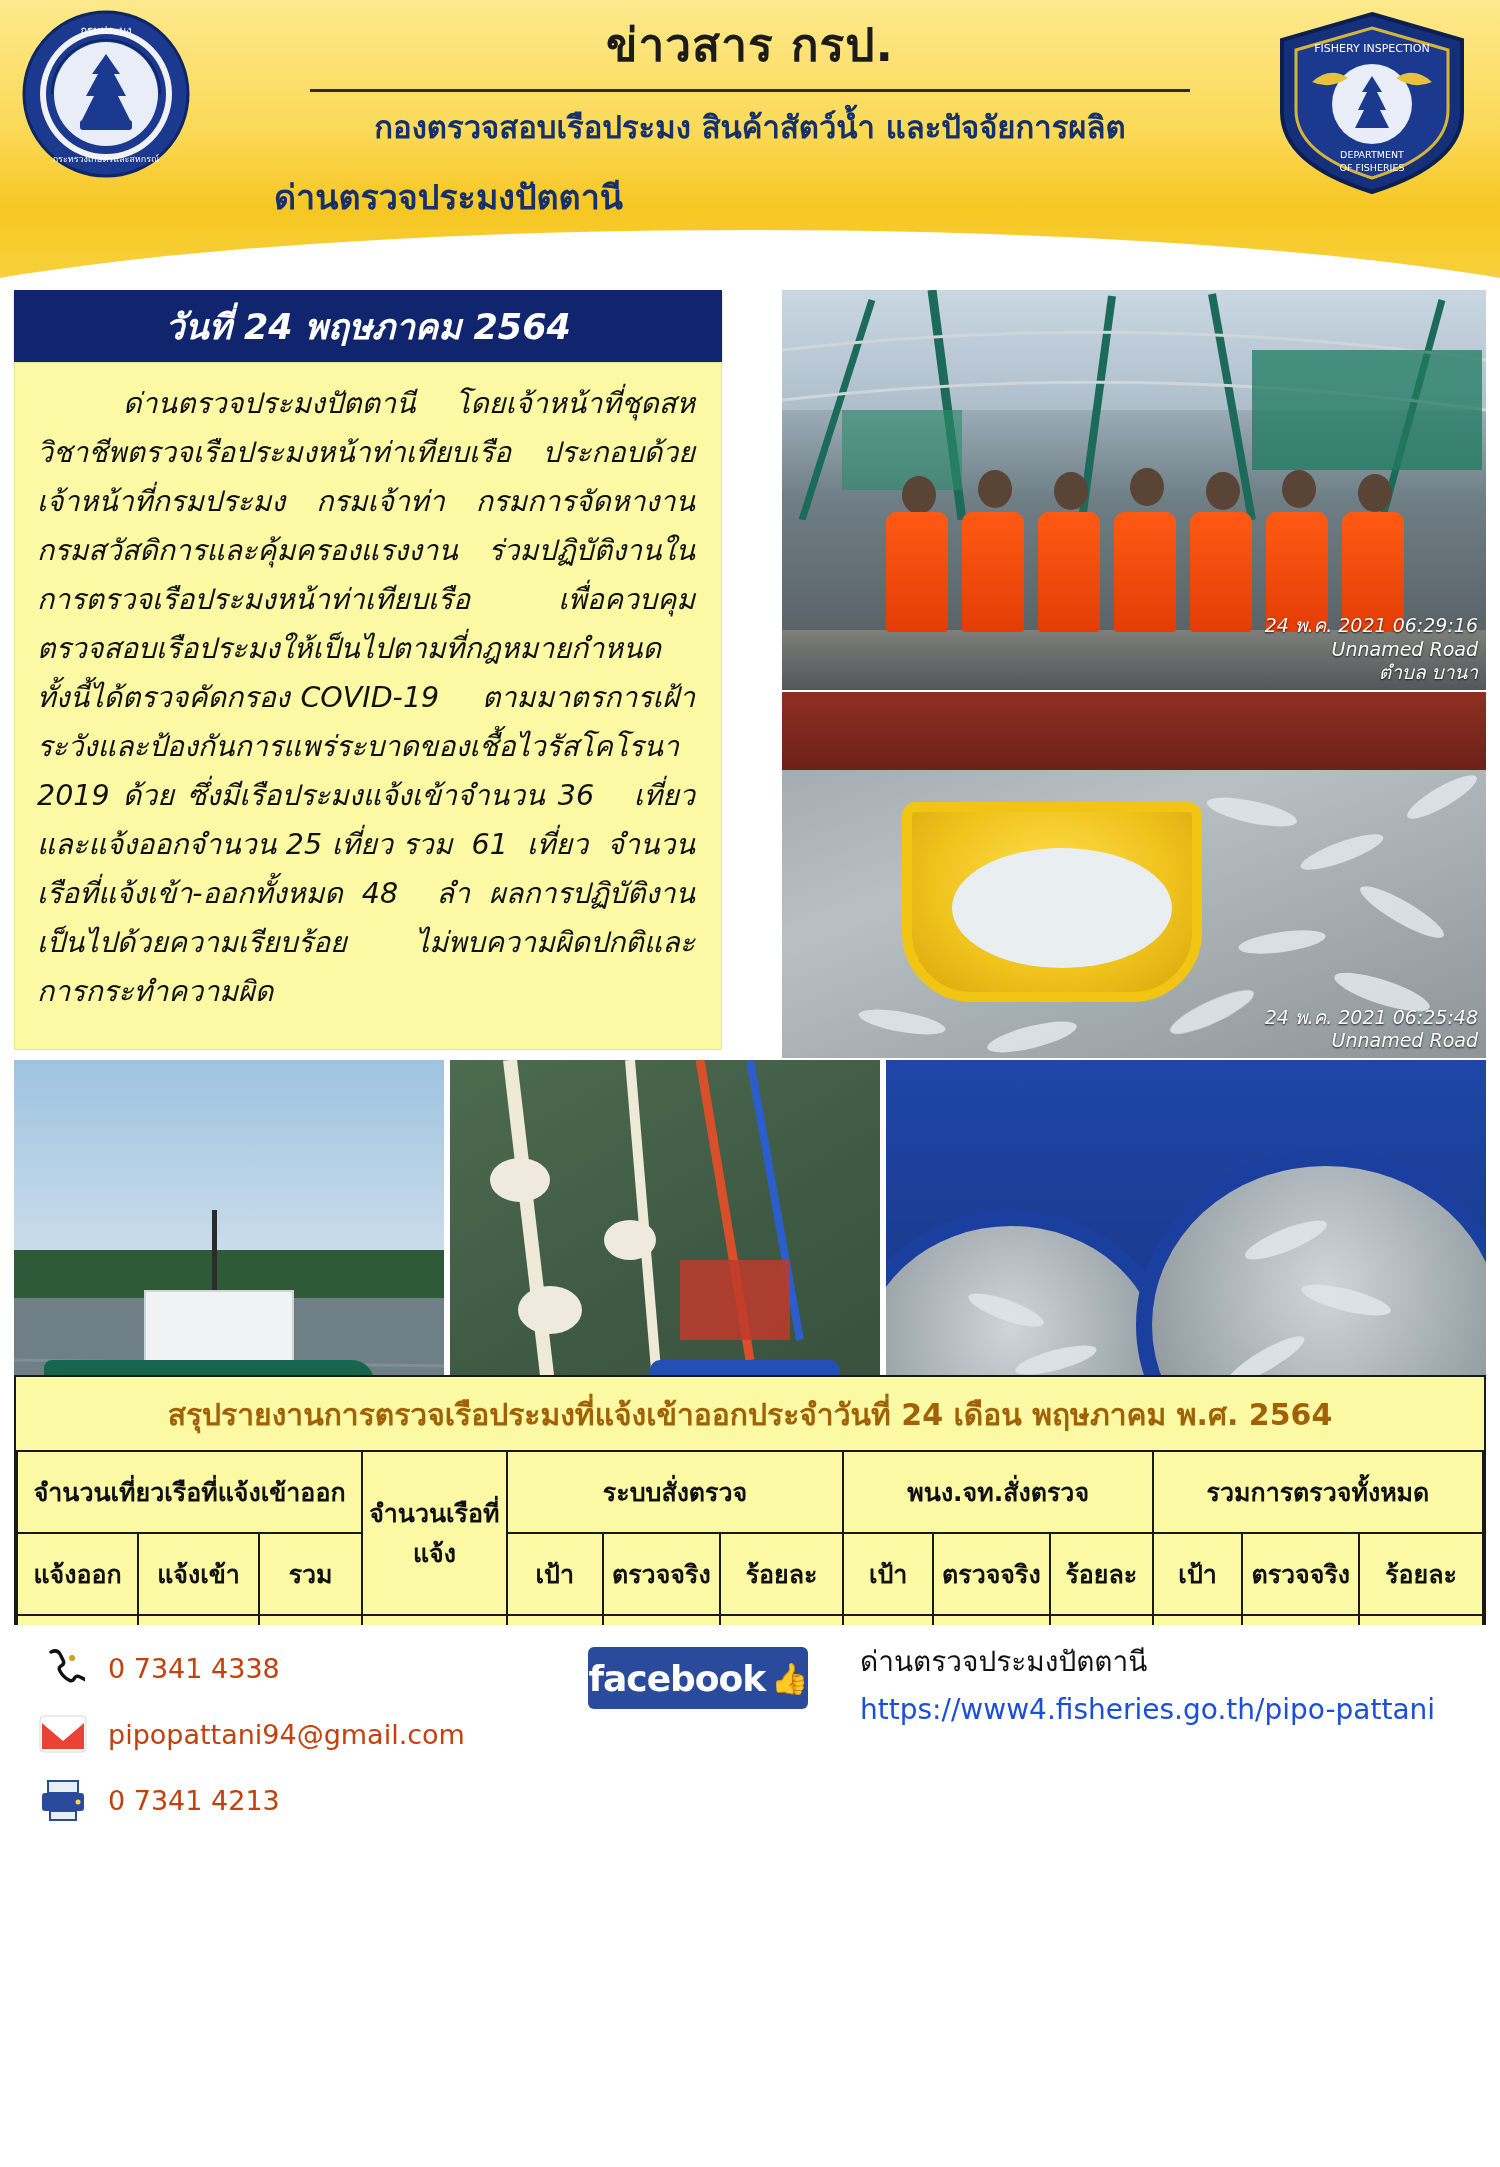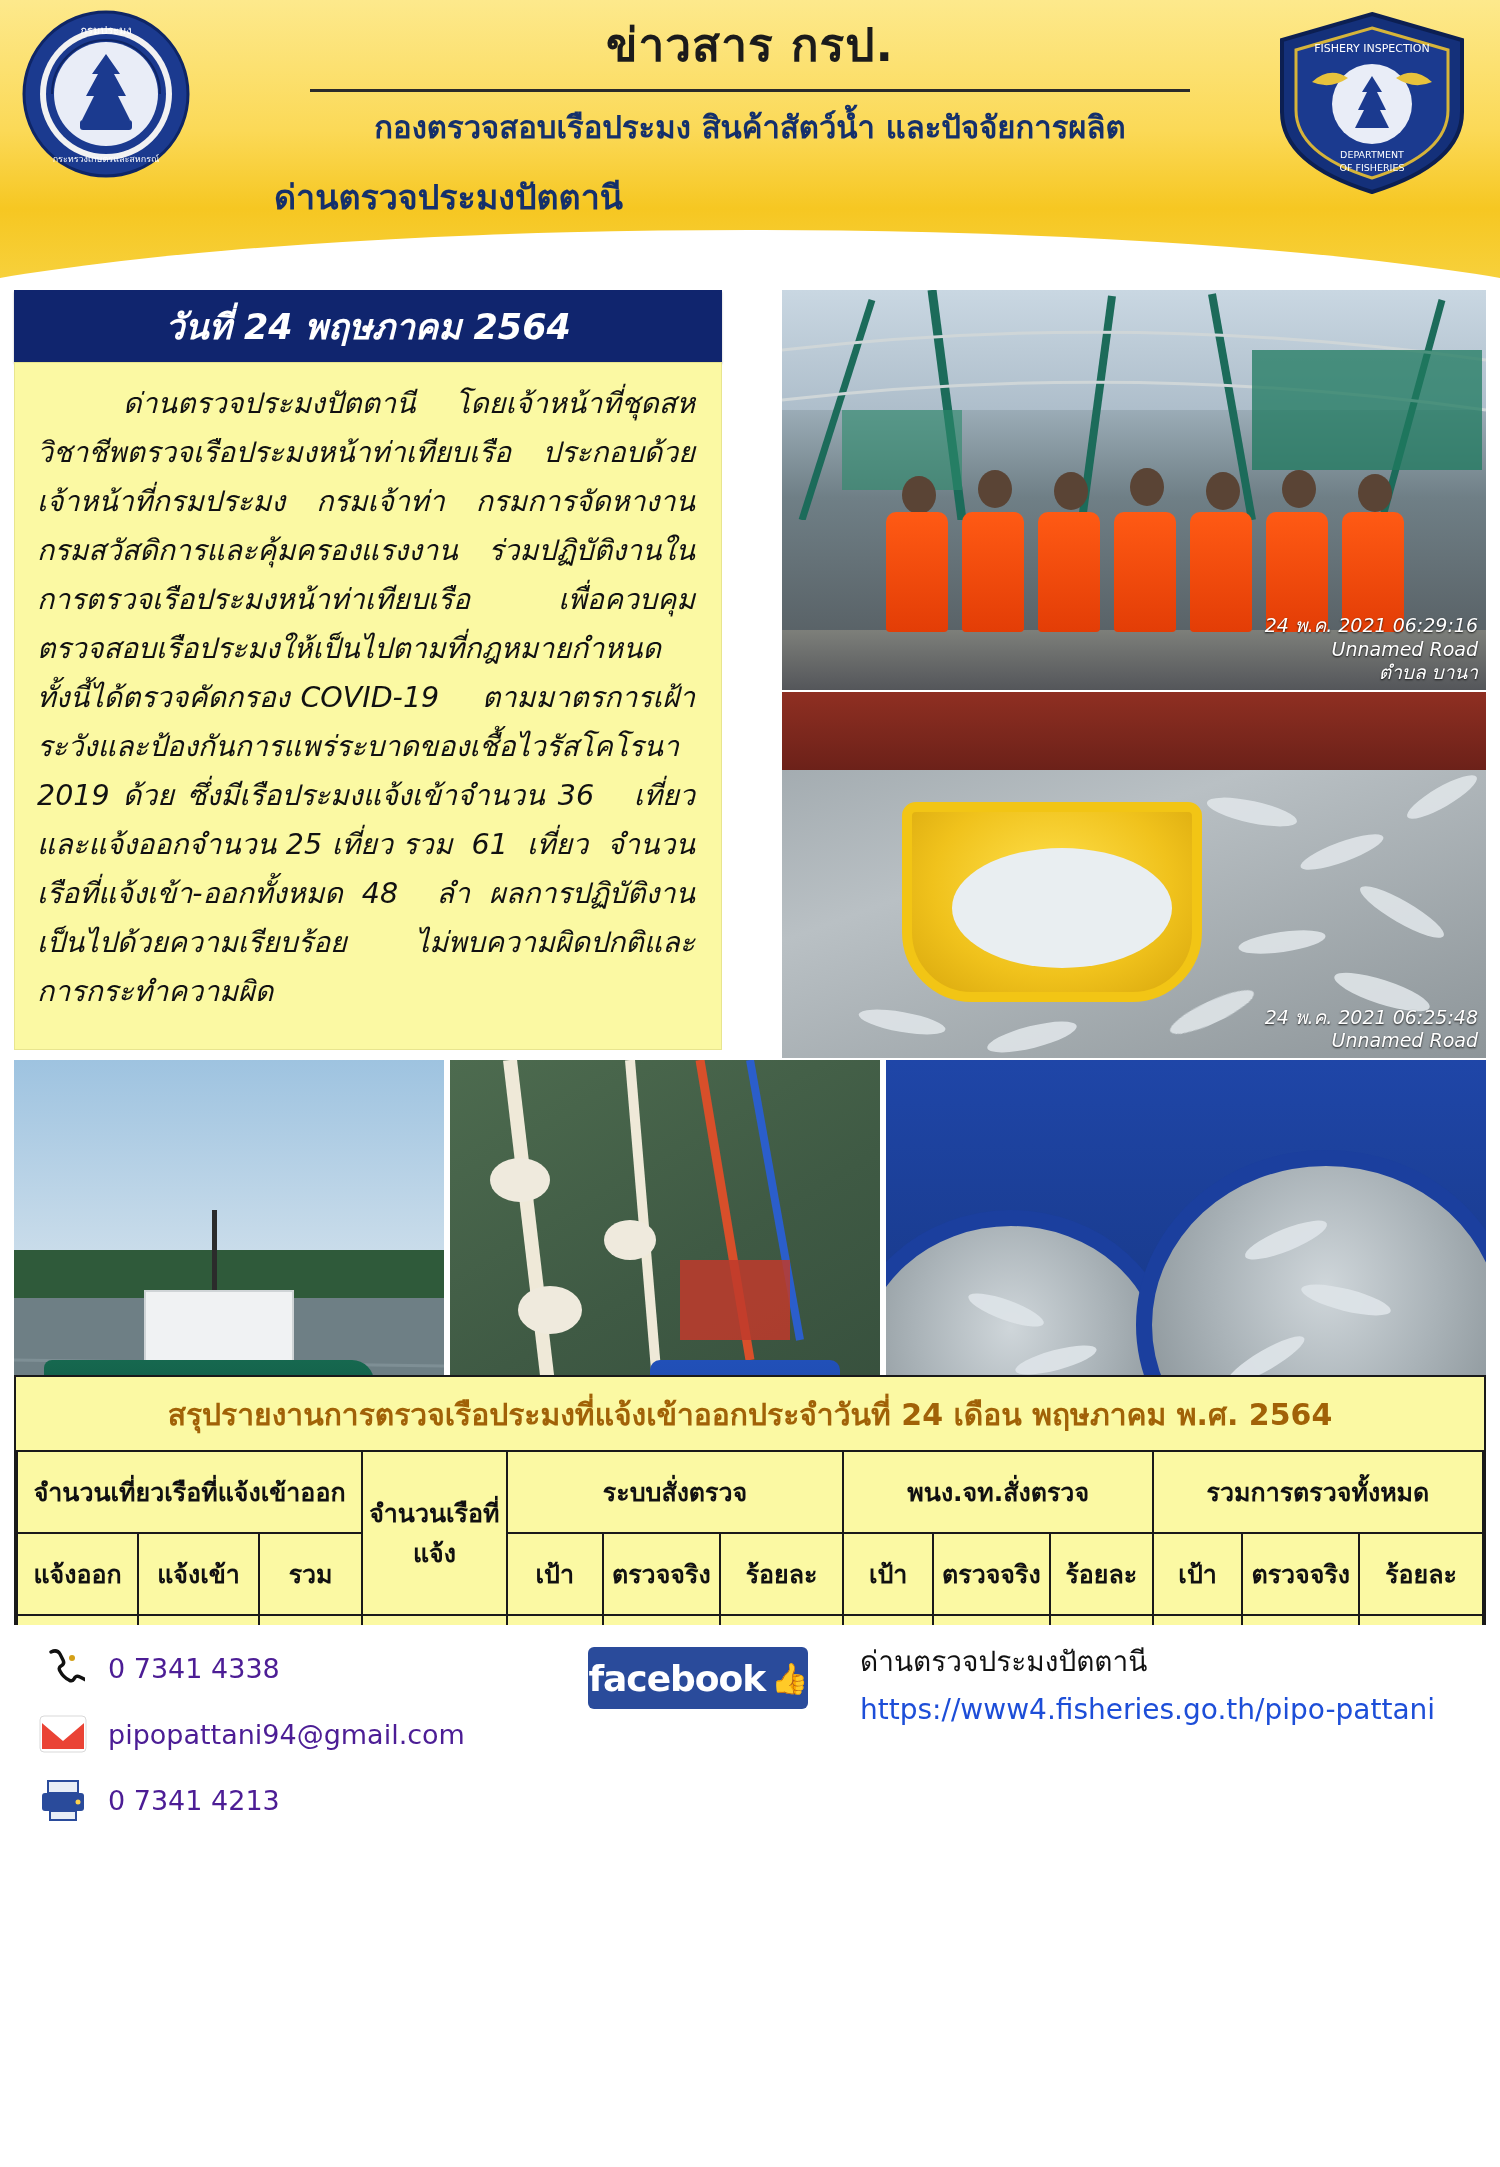--- a/index.html
+++ b/index.html
@@ -164,21 +164,21 @@
   table.tbl th{ font-size:25px; font-weight:bold; padding:20px 2px; }
   table.tbl td.val{ font-size:33px; font-weight:bold; padding:10px 2px; }
 
   
   .footer{
     position:absolute; left:0; top:1625px; width:1500px; height:230px;
     background:#ffffff;
   }
   .f-row{ position:absolute; display:flex; align-items:center; gap:18px; }
   .f-icon{ width:54px; height:50px; display:flex; align-items:center; justify-content:center; }
-  .f-text{ font-size:27px; color:#4c1d95; }
+  .f-text{ font-size:27px; color:#c2410c; }
   .fb{
     position:absolute; left:588px; top:22px; width:220px; height:62px;
     background:#2a4b9b; border-radius:6px;
     display:flex; align-items:center; justify-content:center;
     color:#fff; font-size:36px; font-weight:bold; letter-spacing:-1px;
   }
   .fb .thumb{ font-size:30px; margin-left:6px; color:#e9edf7; }
   .f-right{ position:absolute; left:860px; }
   .f-right .line{ font-size:28px; color:#111; margin-bottom:10px; }
   .f-right .url{ color:#1d4ed8; }

